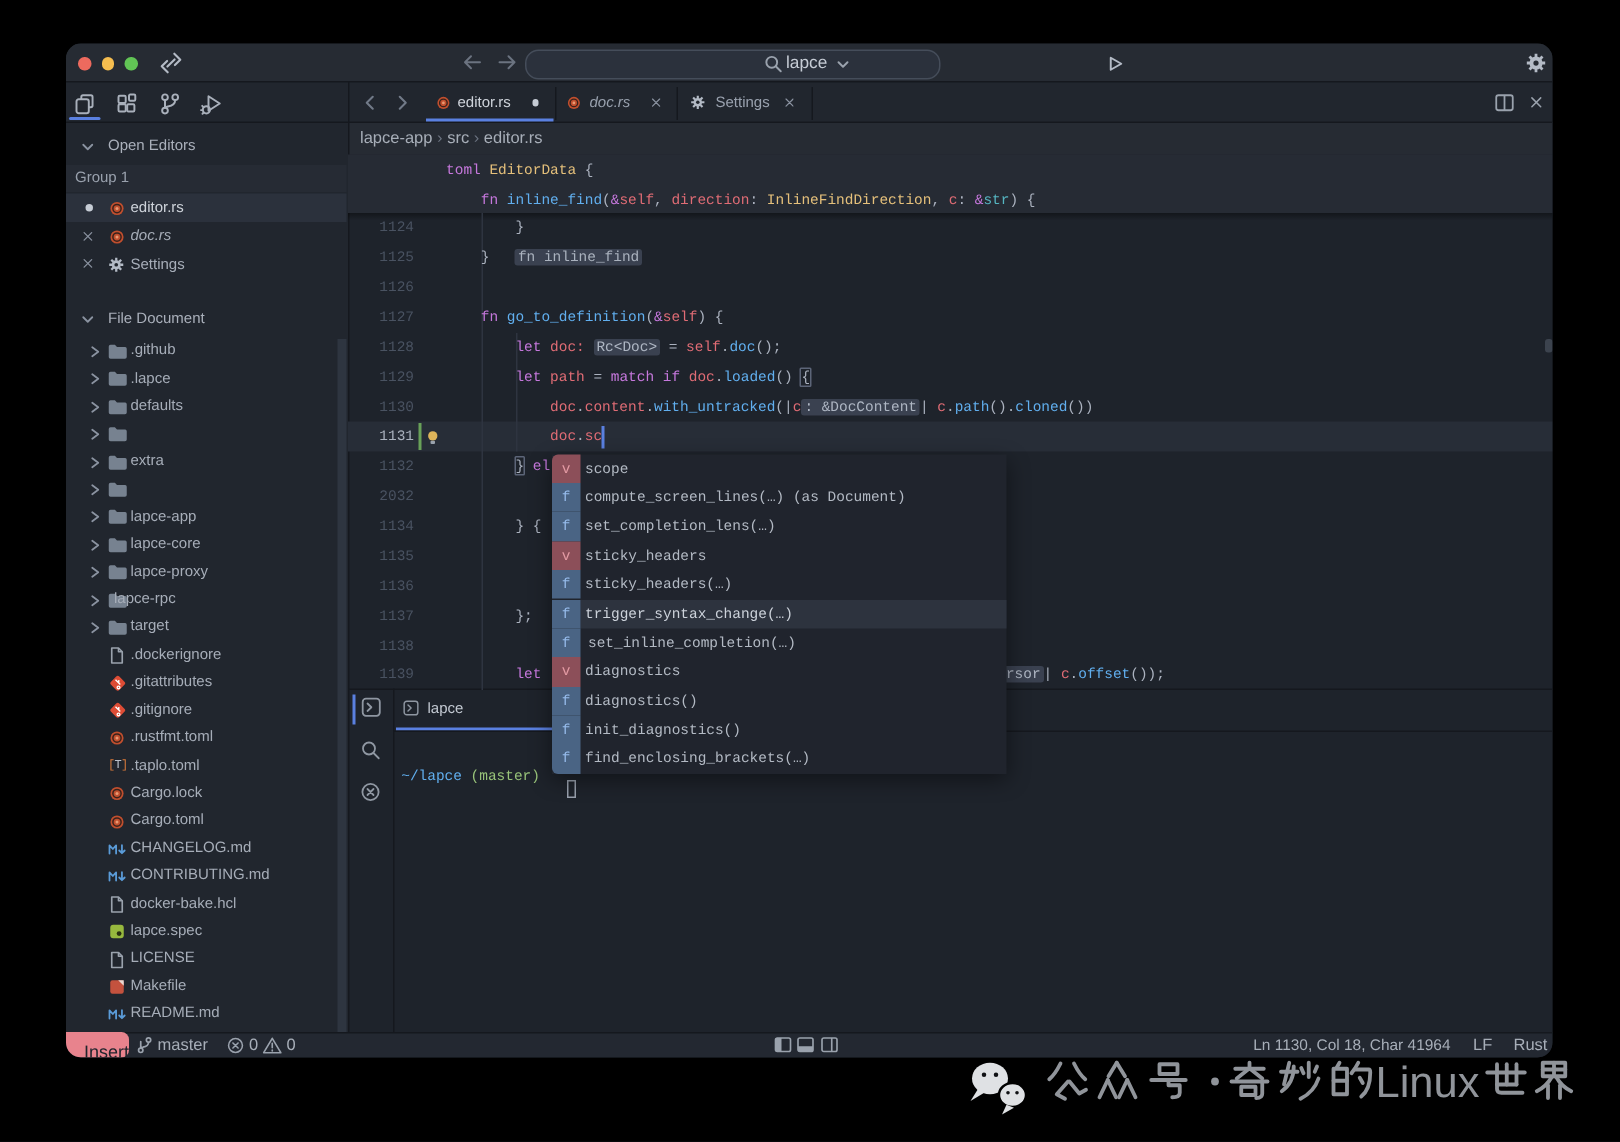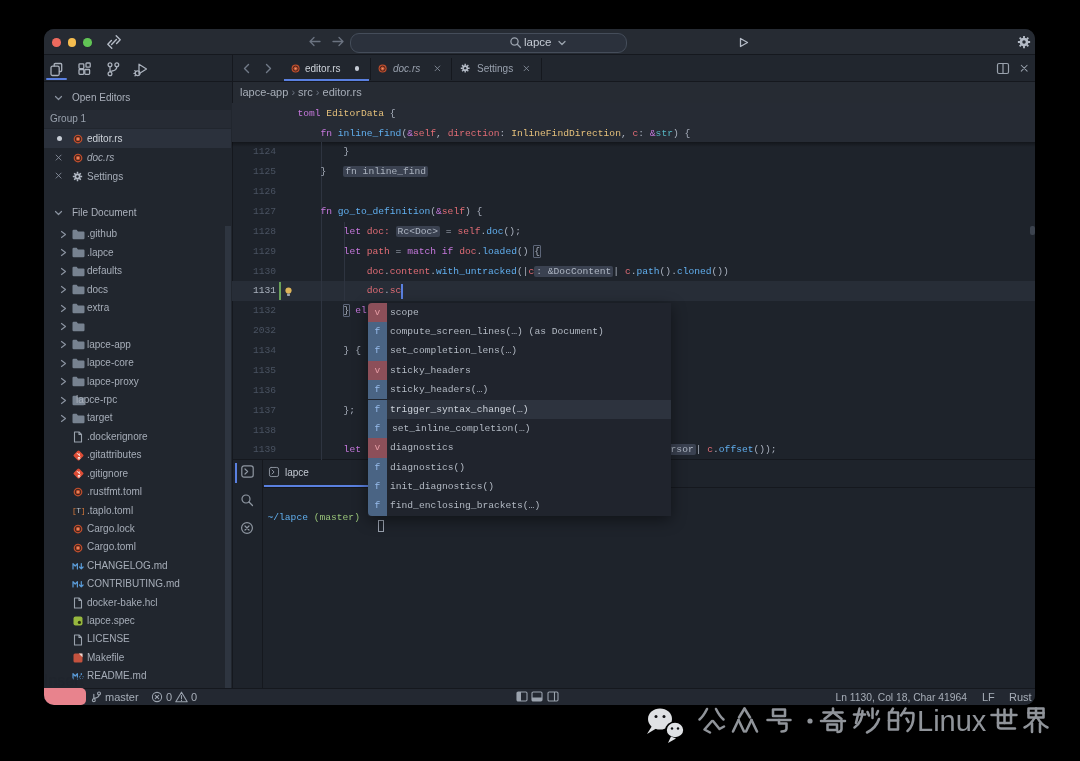--- a/index.html
+++ b/index.html
@@ -203,21 +203,20 @@
     <svg class="abs" style="left:27.5px;top:236.74px" width="13" height="11" viewBox="0 0 13 11">
       <path d="M0.5 2 Q0.5 0.8 1.7 0.8 H4.6 L6 2.4 H11.4 Q12.5 2.4 12.5 3.5 V9 Q12.5 10.2 11.3 10.2 H1.7 Q0.5 10.2 0.5 9 Z" fill="#778290"></path>
     </svg>
     <div class="srow" style="left:43px;top:233.0px">defaults</div>
     <svg class="abs" style="left:16px;top:256.16px" width="7" height="9" viewBox="0 0 7 9" fill="none" stroke="#8a92a0" stroke-width="1.2" stroke-linecap="round" stroke-linejoin="round">
       <path d="M1.5 1.5 L5.5 4.5 L1.5 7.5"></path>
     </svg>
     <svg class="abs" style="left:27.5px;top:255.16000000000003px" width="13" height="11" viewBox="0 0 13 11">
       <path d="M0.5 2 Q0.5 0.8 1.7 0.8 H4.6 L6 2.4 H11.4 Q12.5 2.4 12.5 3.5 V9 Q12.5 10.2 11.3 10.2 H1.7 Q0.5 10.2 0.5 9 Z" fill="#778290"></path>
     </svg>
-    <div class="srow" style="left:43px;top:251.5px">docs</div>
     <svg class="abs" style="left:16px;top:274.58000000000004px" width="7" height="9" viewBox="0 0 7 9" fill="none" stroke="#8a92a0" stroke-width="1.2" stroke-linecap="round" stroke-linejoin="round">
       <path d="M1.5 1.5 L5.5 4.5 L1.5 7.5"></path>
     </svg>
     <svg class="abs" style="left:27.5px;top:273.58000000000004px" width="13" height="11" viewBox="0 0 13 11">
       <path d="M0.5 2 Q0.5 0.8 1.7 0.8 H4.6 L6 2.4 H11.4 Q12.5 2.4 12.5 3.5 V9 Q12.5 10.2 11.3 10.2 H1.7 Q0.5 10.2 0.5 9 Z" fill="#778290"></path>
     </svg>
     <div class="srow" style="left:43px;top:269.9px">extra</div>
     <svg class="abs" style="left:16px;top:293.0px" width="7" height="9" viewBox="0 0 7 9" fill="none" stroke="#8a92a0" stroke-width="1.2" stroke-linecap="round" stroke-linejoin="round">
       <path d="M1.5 1.5 L5.5 4.5 L1.5 7.5"></path>
     </svg>
@@ -410,21 +409,21 @@
     <div class="prow mono" style="left:348px;top:389.86px;color:#b3bac4">set_inline_completion(…)</div>
     <div class="prow mono" style="left:323.7px;top:409.22px;width:19.5px;background:#8c4f59;color:#e39aa3;text-align:center;">v</div>
     <div class="prow mono" style="left:346.0px;top:409.22px;color:#b3bac4">diagnostics</div>
     <div class="prow mono" style="left:323.7px;top:428.58px;width:19.5px;background:#4a6484;color:#97bcec;text-align:center;">f</div>
     <div class="prow mono" style="left:346.0px;top:428.58px;color:#b3bac4">diagnostics()</div>
     <div class="prow mono" style="left:323.7px;top:447.94px;width:19.5px;background:#4a6484;color:#97bcec;text-align:center;">f</div>
     <div class="prow mono" style="left:346.0px;top:447.94px;color:#b3bac4">init_diagnostics()</div>
     <div class="prow mono" style="left:323.7px;top:467.30px;width:19.5px;background:#4a6484;color:#97bcec;text-align:center;border-radius:0 0 0 4px;">f</div>
     <div class="prow mono" style="left:346.0px;top:467.30px;color:#b3bac4">find_enclosing_brackets(…)</div>
     <div class="abs" style="left:0;top:659px;width:42px;height:17px;background:#e8838d;border-radius:0 5px 5px 0"></div>
-    <div class="abs" style="left:0;top:644px;width:42px;height:15px;line-height:15px;font-size:16px;color:#20252d;text-align:left">Insert</div>
+    <div class="abs" style="left:0;top:665px;width:42px;height:15px;line-height:15px;font-size:12px;color:#20252d;text-align:right">Insert</div>
     <svg class="abs" style="left:45.5px;top:660.5px" width="13" height="14" viewBox="0 0 17 17" fill="none" stroke="#9aa2ad" stroke-width="1.5" stroke-linecap="round" stroke-linejoin="round">
       <circle cx="5" cy="12.7" r="1.9"></circle>
       <circle cx="11.8" cy="3.8" r="1.9"></circle>
       <path d="M5 10.8 V5 M11.8 5.7 Q11.8 9.2 7 10 L5 10.6"></path>
     </svg>
     <div class="abs" style="left:61px;top:660.5px;height:15px;line-height:15px;font-size:11px;color:#a7aeb8">master</div>
     <svg class="abs" style="left:107px;top:661.5px" width="12" height="12" viewBox="0 0 14 14" fill="none" stroke="#9aa2ad" stroke-width="1.2">
       <circle cx="7" cy="7" r="5.4"></circle>
       <path d="M5 5 L9 9 M9 5 L5 9" stroke-linecap="round"></path>
     </svg>

